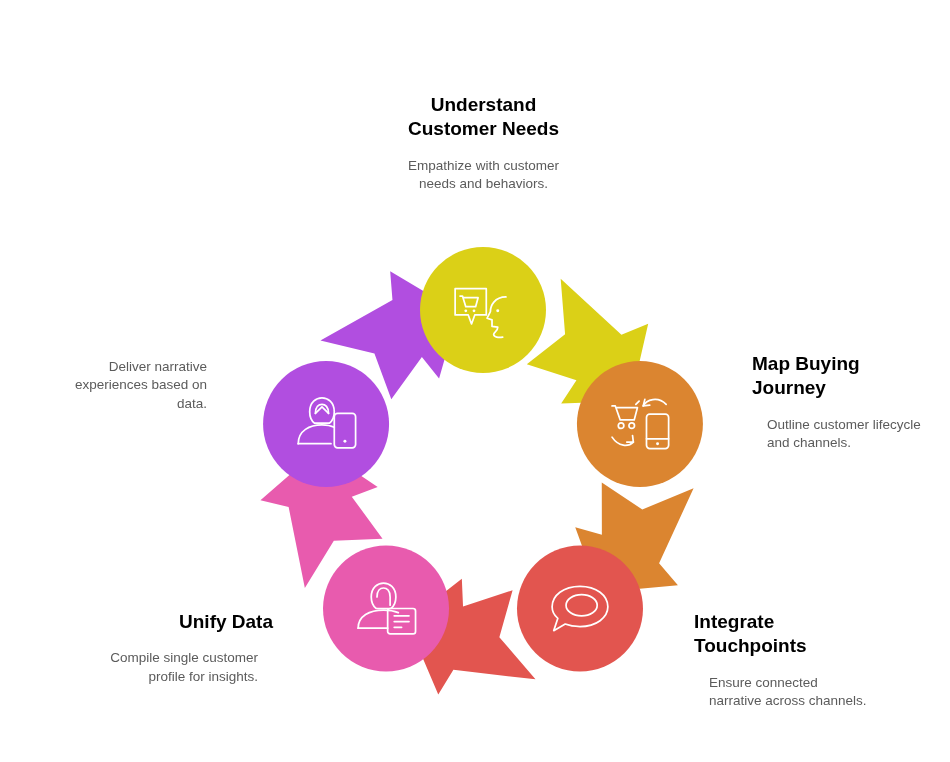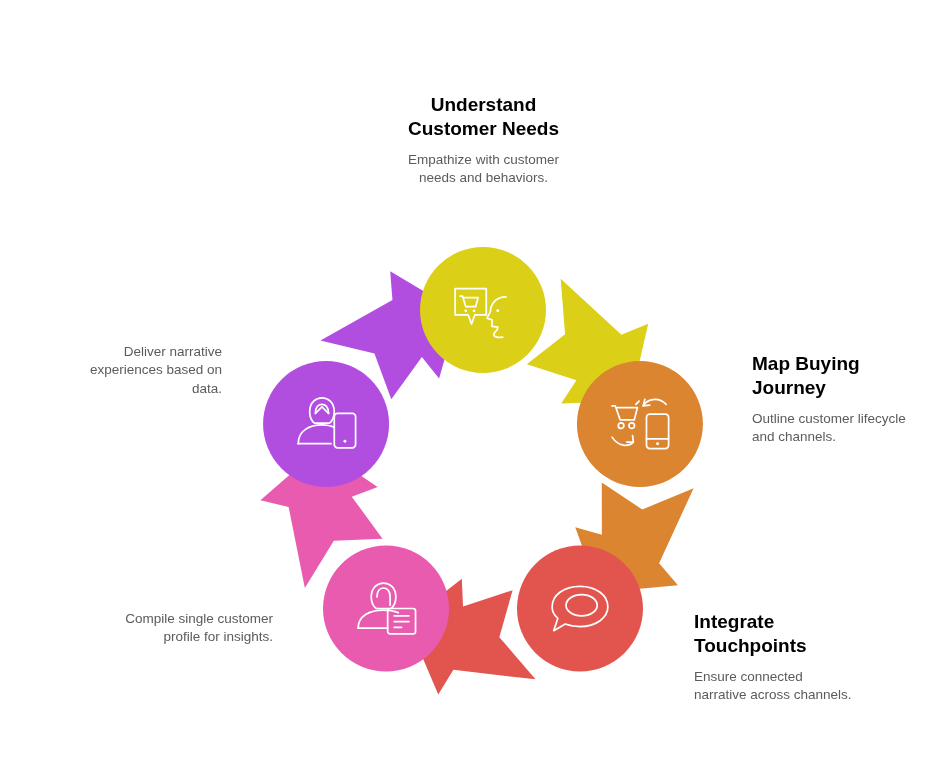--- a/index.html
+++ b/index.html
@@ -34,21 +34,21 @@
     font-size: 19px;
     font-weight: bold;
     line-height: 1.28;
     margin: 0 0 9px 0;
     white-space: pre-line;
   }
   .label-desc {
     font-size: 13.5px;
     line-height: 1.36;
     color: #5b5b5b;
-    margin: 0;
+    margin: 15px;
     white-space: pre-line;
   }
   .align-left  { text-align: left; }
   .align-right { text-align: right; }
   .align-center{ text-align: center; }
 
   
   #label-understand { left: 353px; top: 93px;  width: 245px; }
   #label-map        { left: 744px; top: 352px; width: 200px; }
   #label-integrate  { left: 686px; top: 610px; width: 205px; }
@@ -179,20 +179,21 @@
   </div>
 
   <div class="label-block align-left" id="label-integrate">
     <p class="label-title">Integrate
 Touchpoints</p>
     <p class="label-desc">Ensure connected
 narrative across channels.</p>
   </div>
 
   <div class="label-block align-right" id="label-unify">
+    <p class="label-title">Unify Data</p>
     <p class="label-desc">Compile single customer
 profile for insights.</p>
   </div>
 
   <div class="label-block align-right" id="label-personalize">
     <p class="label-desc">Deliver narrative
 experiences based on
 data.</p>
   </div>
 

